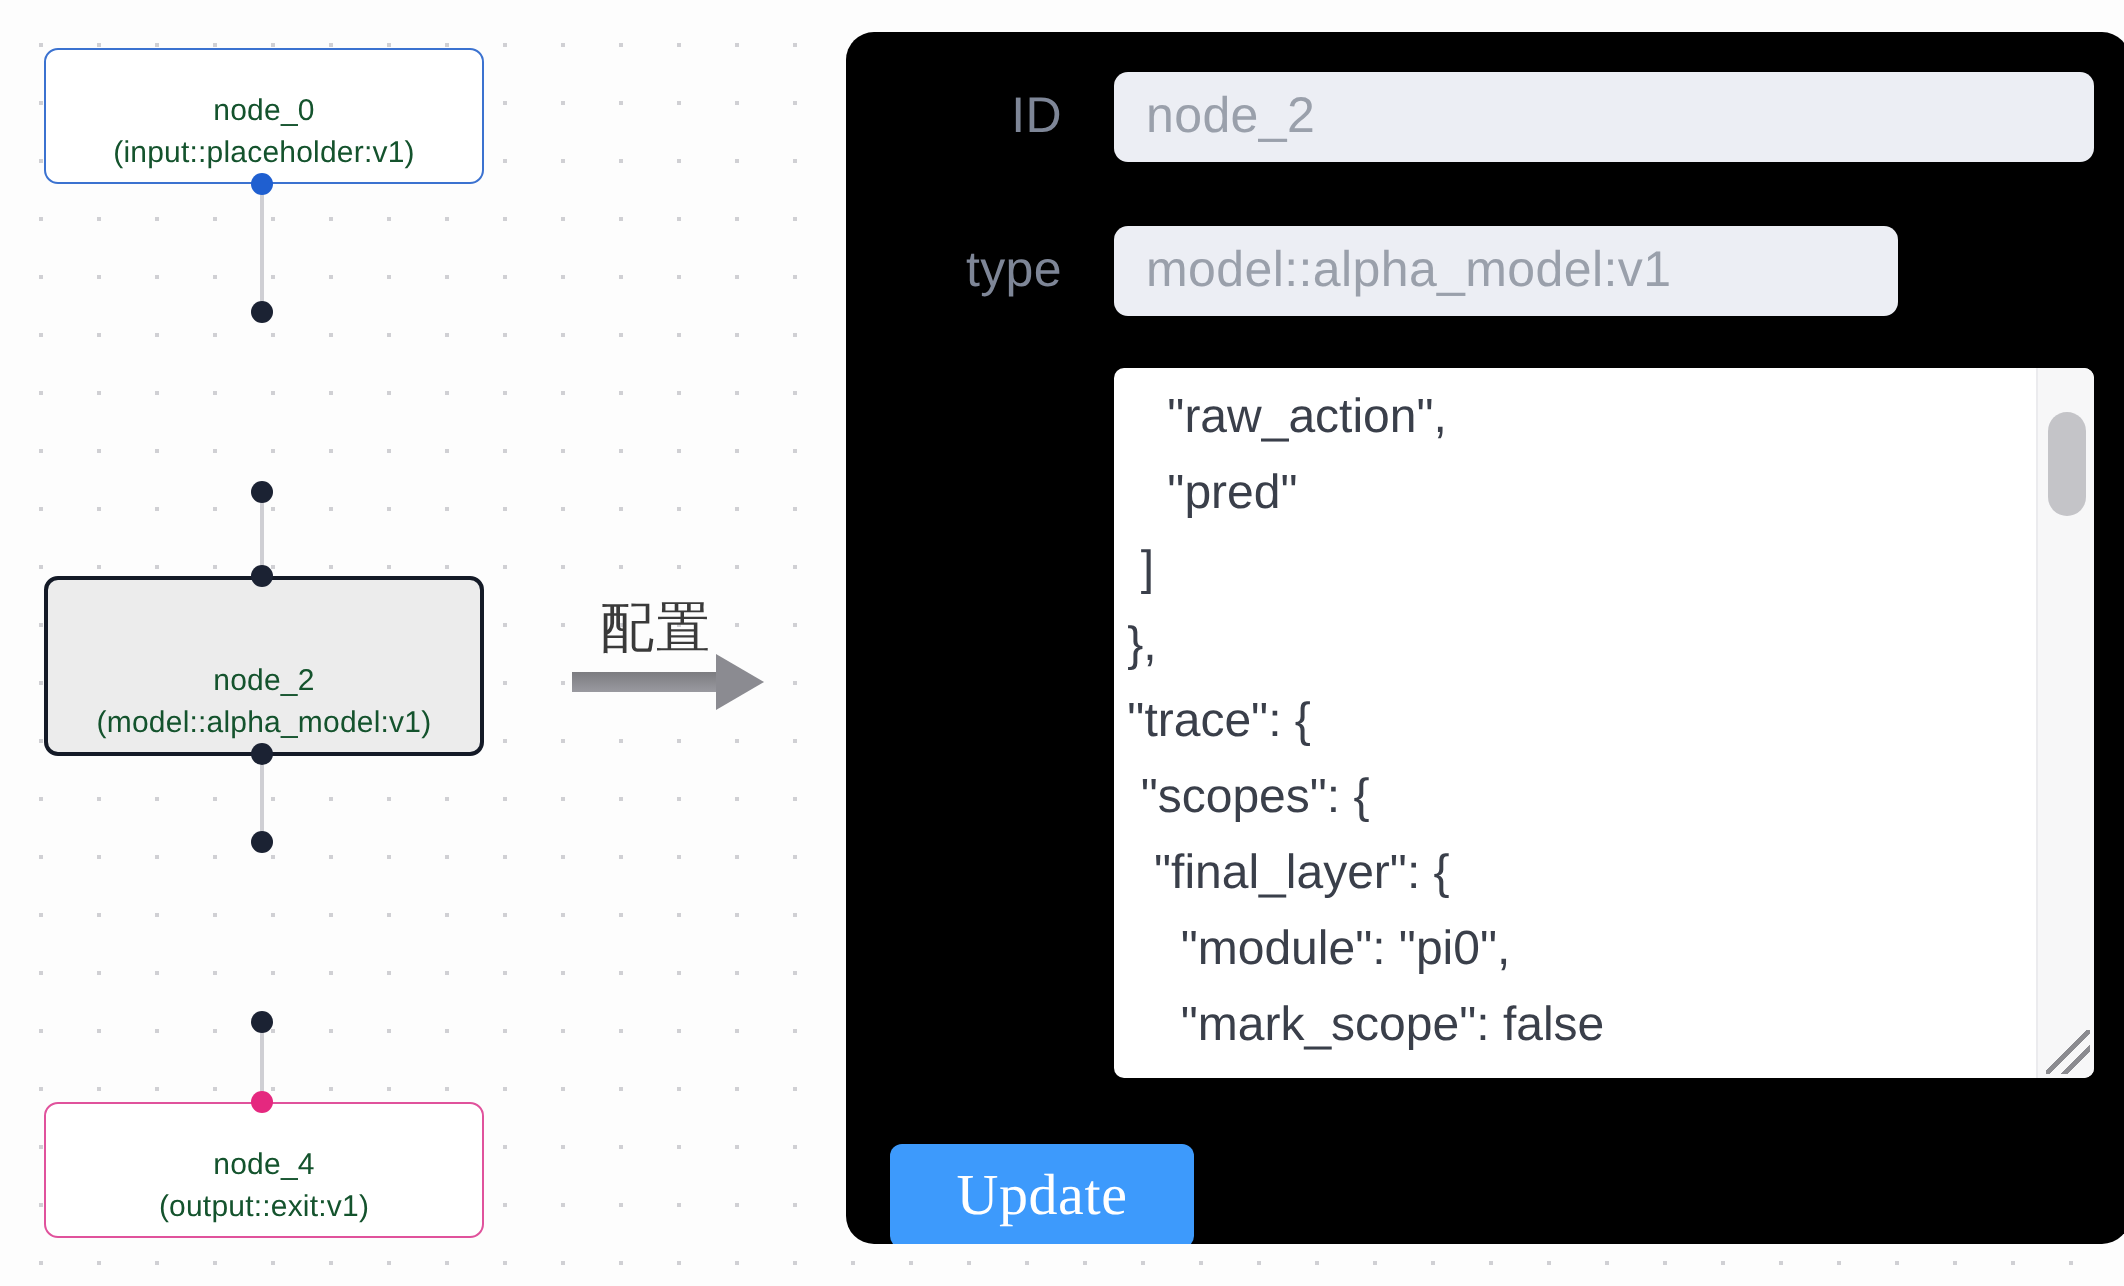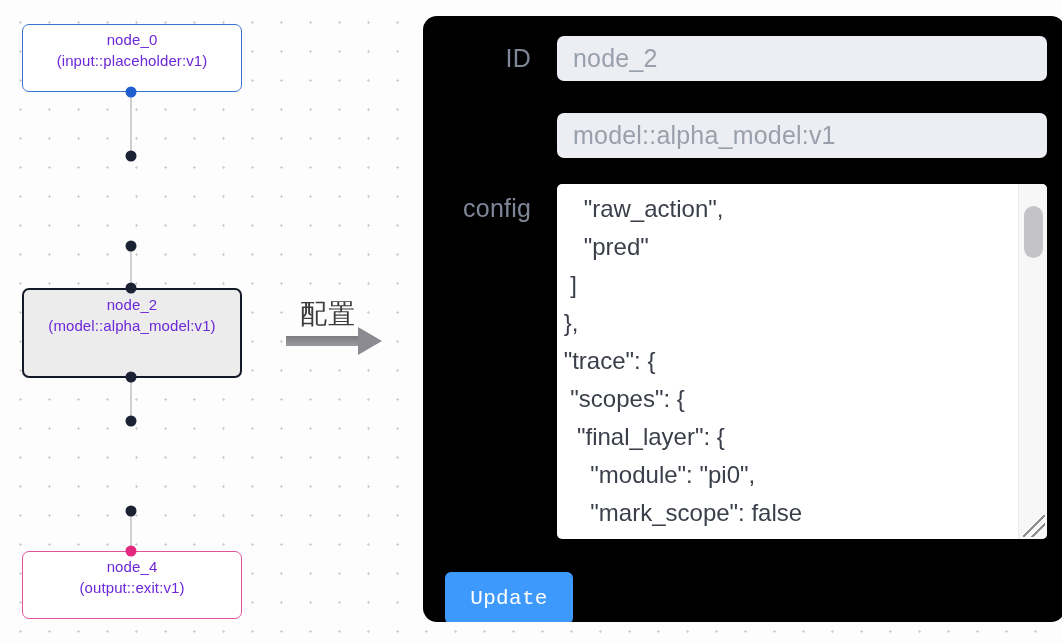--- a/index.html
+++ b/index.html
@@ -28,23 +28,23 @@
   }
   .handle.blue{background:#1f5fd0;}
   .handle.pink{background:#e5287f;}
 
   
   .node{
     position:absolute;box-sizing:border-box;
     background:#ffffff;
     border:1.6px solid #1b2233;
     border-radius:7px;
-    display:flex;align-items:flex-start;justify-content:center;
+    display:flex;align-items:flex-end;justify-content:center;
     text-align:center;
-    font-size:15px;line-height:21px;color:#6d28d9;
+    font-size:15px;line-height:21px;color:#14532d;
     padding:4px 10px;
     letter-spacing:.1px;
   }
   .node .lbl{white-space:pre-line;display:block;word-break:break-all;}
   .node.blue{border-color:#3b72d0;}
   .node.pink{border-color:#e0529c;}
   .node.selected{background:#ececec;border-width:2.4px;border-color:#141a27;}
 
   
   #anno{position:absolute;left:284px;top:296px;width:120px;height:70px;}
@@ -120,24 +120,24 @@
   }
   #resize-grip{
     position:absolute;right:2px;bottom:2px;width:22px;height:22px;
     background:
       linear-gradient(135deg,transparent 46%,#8b8b90 46%,#8b8b90 54%,transparent 54%),
       linear-gradient(135deg,transparent 66%,#8b8b90 66%,#8b8b90 74%,transparent 74%);
   }
 
   
   #update-btn{
-    position:absolute;left:22px;top:556px;width:128px;height:52px;
+    position:absolute;left:22px;top:556px;width:152px;height:52px;
     background:#3d9afc;border:none;border-radius:6px;
-    color:#ffffff;font-size:21px;
-    font-family:Liberation Mono, monospace;
+    color:#ffffff;font-size:29px;
+    font-family:Liberation Serif, serif;
     display:flex;align-items:center;justify-content:center;
     cursor:pointer;letter-spacing:.3px;
   }
 </style>
 </head>
 <body>
 
 <div id="canvas">
 
   <div class="edge" style="left:130px;top:92px;height:64px;"></div>
@@ -175,23 +175,23 @@
   <div class="anno-text">配置</div>
   <div class="arrow-shaft"></div>
   <div class="arrow-head"></div>
 </div>
 
 <div id="panel">
 
   <div class="flabel" style="left:0;top:28px;width:108px;">ID</div>
   <div class="finput" style="left:134px;top:20px;width:490px;height:45px;">node_2</div>
 
-  <div class="finput" style="left:134px;top:97px;width:490px;height:45px;">model::alpha_model:v1</div>
-
-  <div class="flabel" style="left:0;top:178px;width:108px;">config</div>
+  <div class="flabel" style="left:0;top:105px;width:108px;">type</div>
+  <div class="finput" style="left:134px;top:97px;width:392px;height:45px;">model::alpha_model:v1</div>
+
 
   <div id="config-area">
     <div id="config-text">    "raw_action",
     "pred"
   ]
  },
  "trace": {
   "scopes": {
    "final_layer": {
      "module": "pi0",

